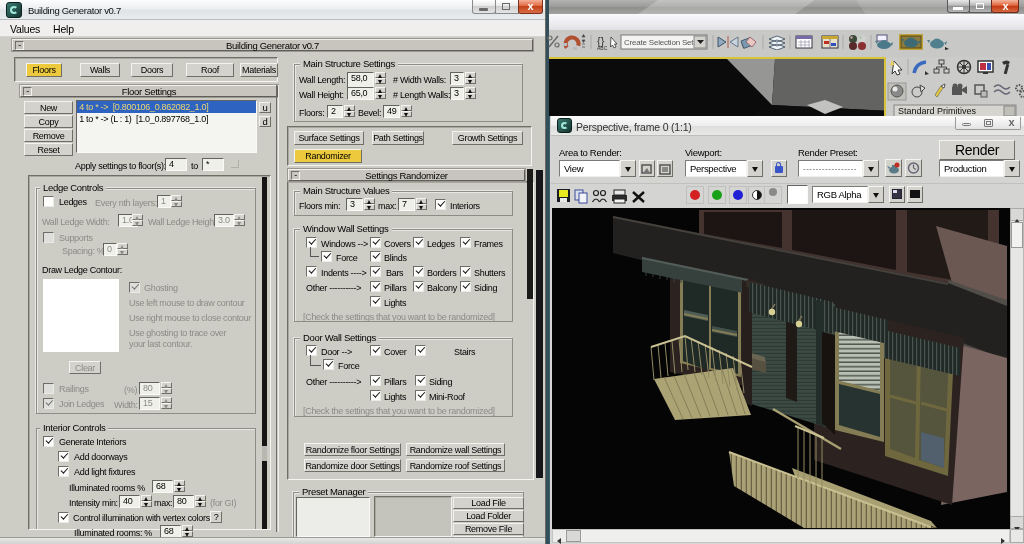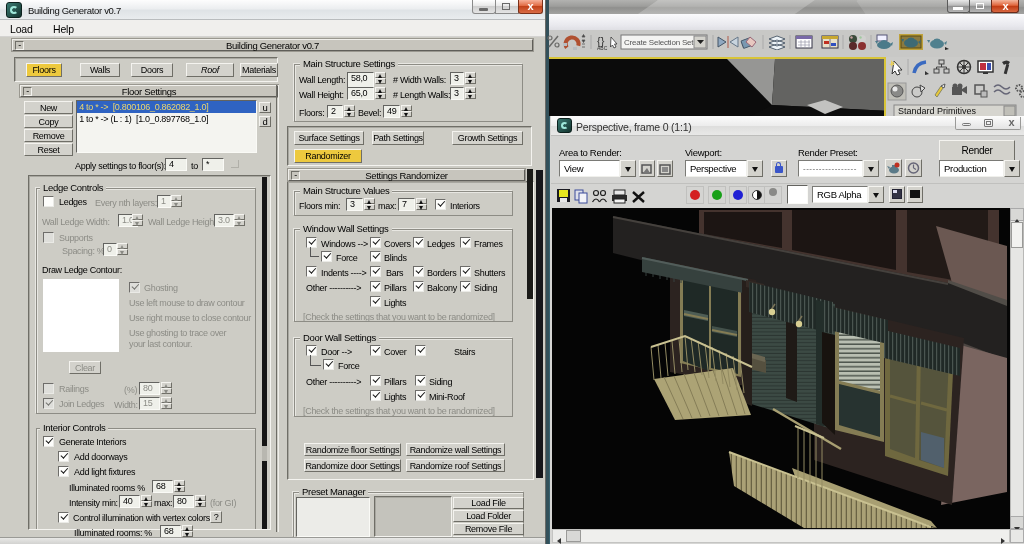--- a/index.html
+++ b/index.html
@@ -230,32 +230,32 @@
   <div class="ab" style="left:472px;top:0;width:70px;height:15px;">
     <div class="ab" style="left:0;top:0;width:24px;height:14px;background:linear-gradient(180deg,#ffffff,#e8e8e8 45%,#cfcfcf 50%,#e4e4e4);border:1px solid #8a8a8a;border-top:none;border-radius:0 0 3px 3px;"></div>
     <div class="ab" style="left:23px;top:0;width:24px;height:14px;background:linear-gradient(180deg,#ffffff,#e8e8e8 45%,#cfcfcf 50%,#e4e4e4);border:1px solid #8a8a8a;border-top:none;"></div>
     <div class="ab" style="left:46px;top:0;width:25px;height:14px;background:linear-gradient(180deg,#f6b099,#e06a42 45%,#c2421a 50%,#d96c45);border:1px solid #7a3018;border-top:none;border-radius:0 0 3px 3px;"></div>
     <div class="ab" style="left:7px;top:8px;width:9px;height:3px;background:#6a6a6a;border-radius:1px;"></div>
     <div class="ab" style="left:30px;top:3px;width:8px;height:7px;border:1.5px solid #6a6a6a;"></div>
     <div class="ab" style="left:52px;top:1px;width:13px;height:11px;color:#fff;font-size:11px;font-weight:bold;text-align:center;line-height:11px;">x</div>
   </div>
 
   <div class="ab" style="left:0;top:20px;width:545px;height:17px;background:#f0efed;border-bottom:1px solid #d4d3d1;"></div>
-  <div class="ab" style="left:10px;top:23px;font-size:10.5px;letter-spacing:-0.2px;color:#000;">Load</div>
+  <div class="ab" style="left:10px;top:23px;font-size:10.5px;letter-spacing:-0.2px;color:#000;">Values</div>
   <div class="ab" style="left:53px;top:23px;font-size:10.5px;letter-spacing:-0.2px;color:#000;">Help</div>
 
   <div class="ab" style="left:0;top:37px;width:545px;height:500px;background:#cdccc5;"></div>
 
   <div class="roll" style="position:absolute;left:12px;top:39px;width:521px;height:12px;line-height:11px;">Building Generator v0.7<span class="mn">-</span></div>
 
   <div class="ab sunk" style="left:14px;top:57px;width:264px;height:25px;"></div>
   <div class="btn ab" style="left:26px;top:63px;width:36px;height:14px;line-height:13px;background:#edc93e;">Floors</div>
   <div class="btn ab" style="left:80px;top:63px;width:40px;height:14px;line-height:13px;">Walls</div>
   <div class="btn ab" style="left:131px;top:63px;width:42px;height:14px;line-height:13px;">Doors</div>
-  <div class="btn ab" style="left:186px;top:63px;width:48px;height:14px;line-height:13px;font-style:italic;">Roof</div>
+  <div class="btn ab" style="left:186px;top:63px;width:48px;height:14px;line-height:13px;">Roof</div>
   <div class="btn ab" style="left:240px;top:63px;width:38px;height:14px;line-height:13px;">Materials</div>
 
   <div class="roll" style="position:absolute;left:20px;top:85px;width:258px;height:12px;line-height:11px;">Floor Settings<span class="mn">-</span></div>
   <div class="btn ab" style="left:24px;top:101px;width:49px;height:13px;line-height:12px;">New</div>
   <div class="btn ab" style="left:24px;top:115px;width:49px;height:13px;line-height:12px;">Copy</div>
   <div class="btn ab" style="left:24px;top:129px;width:49px;height:13px;line-height:12px;">Remove</div>
   <div class="btn ab" style="left:24px;top:143px;width:49px;height:13px;line-height:12px;">Reset</div>
   <div class="ab" style="left:76px;top:100px;width:181px;height:53px;background:#f4f4f0;border:1px solid;border-color:#63635f #fafaf6 #fafaf6 #63635f;"></div>
   <div class="ab" style="left:77px;top:101px;width:179px;height:12px;background:#2f63c2;color:#ecd66e;font-size:9px;letter-spacing:-0.3px;line-height:12px;white-space:nowrap;overflow:hidden;">&nbsp;4 to * -&gt;&nbsp; [0.800106_0.862082_1.0]</div>
   <div class="ab" style="left:77px;top:113px;width:179px;height:12px;color:#000;font-size:9px;letter-spacing:-0.3px;line-height:12px;white-space:nowrap;overflow:hidden;">&nbsp;1 to * -&gt; (L : 1)&nbsp; [1.0_0.897768_1.0]</div>
@@ -517,21 +517,21 @@
   <div class="ab" style="left:405px;top:1px;width:66px;height:13px;border:1px solid #9a9a98;border-top:none;border-radius:0 0 2px 2px;background:linear-gradient(180deg,#fbfbfb,#e4e4e4);"></div>
   <div class="ab" style="left:412px;top:7px;width:9px;height:3px;border:1px solid #777;border-radius:2px;"></div>
   <div class="ab" style="left:434px;top:3px;width:9px;height:8px;border:1px solid #777;border-radius:1px;"></div>
   <div class="ab" style="left:436px;top:5px;width:5px;height:4px;border:1px solid #777;"></div>
   <div class="ab" style="left:456px;top:1px;width:11px;height:11px;color:#666;font-size:11px;font-weight:bold;line-height:11px;text-align:center;">x</div>
 
   <div class="ab" style="left:1px;top:20px;width:474px;height:47px;background:#d4d4d2;"></div>
   <div class="ab" style="left:9px;top:31px;font-size:9.5px;letter-spacing:-0.3px;color:#000;">Area to Render:</div>
   <div class="ab" style="left:135px;top:31px;font-size:9.5px;letter-spacing:-0.3px;color:#000;">Viewport:</div>
   <div class="ab" style="left:248px;top:31px;font-size:9.5px;letter-spacing:-0.3px;color:#000;">Render Preset:</div>
-  <div class="btn ab" style="left:389px;top:24px;width:76px;height:37px;line-height:19px;font-size:10px;">Render</div>
+  <div class="btn ab" style="left:389px;top:24px;width:76px;height:20px;line-height:19px;font-size:14px;">Render</div>
 
   <div class="combo ab" style="left:9px;top:44px;width:61px;">View</div>
   <div class="cmbtn ab" style="left:70px;top:44px;"></div>
   <div class="btn ab icb" style="left:89px;top:44px;width:16px;height:17px;"><svg width="14" height="15" style="margin-top:1px">
         <rect x="2" y="3" width="9" height="8" fill="none" stroke="#555" stroke-width="1.5"></rect>
         <path d="M3 11 l4-5 3 5z" fill="#777"></path>
       </svg></div>
   <div class="btn ab icb" style="left:107px;top:44px;width:16px;height:17px;"><svg width="14" height="15" style="margin-top:1px">
         <rect x="2" y="3" width="10" height="9" fill="none" stroke="#555" stroke-width="1.5"></rect>
         <rect x="4" y="5" width="6" height="5" fill="#888"></rect>

